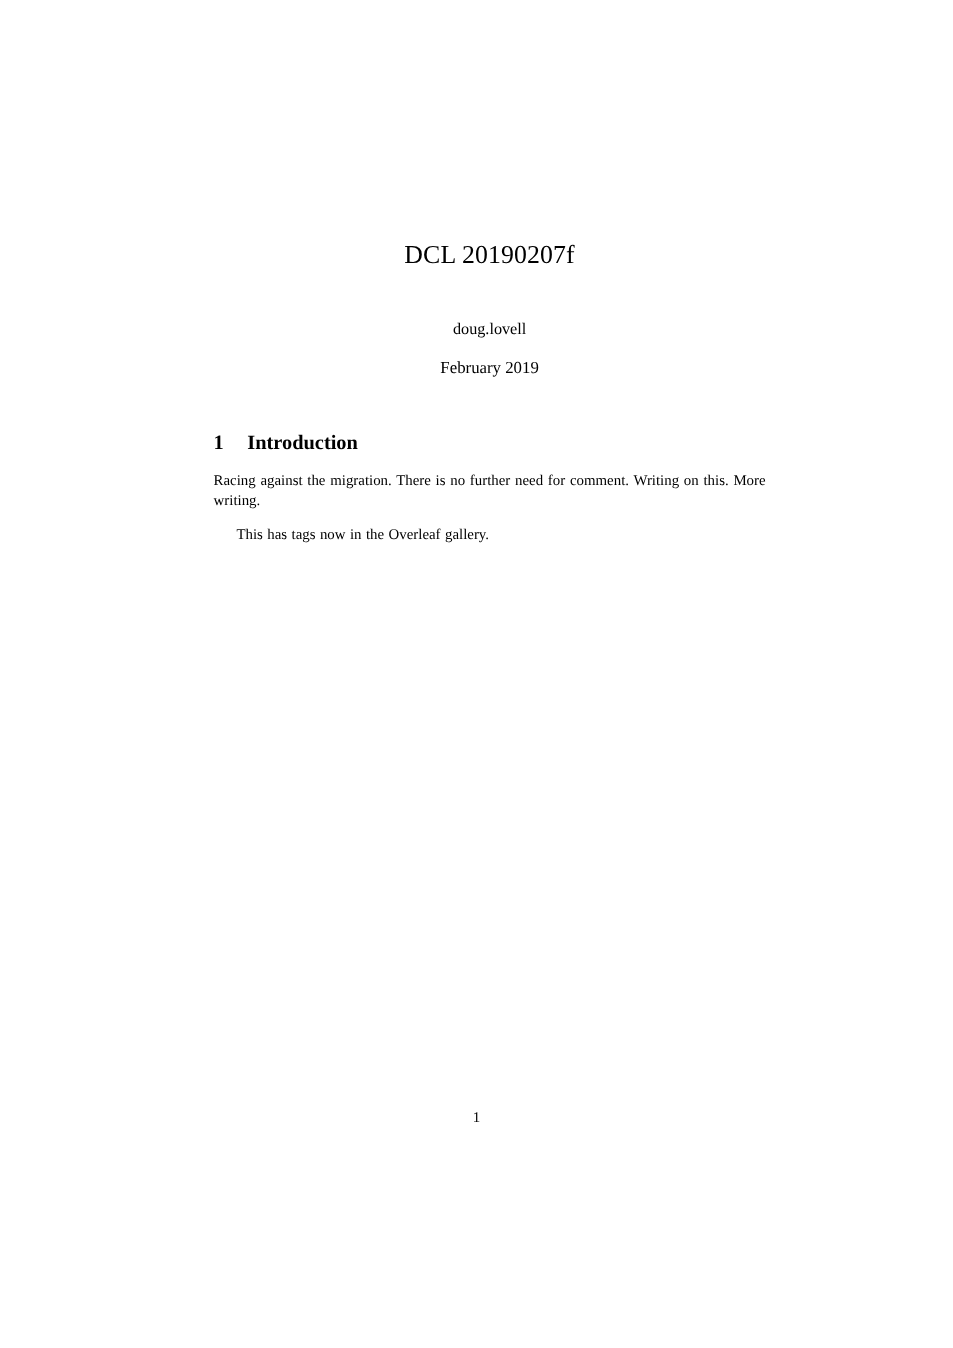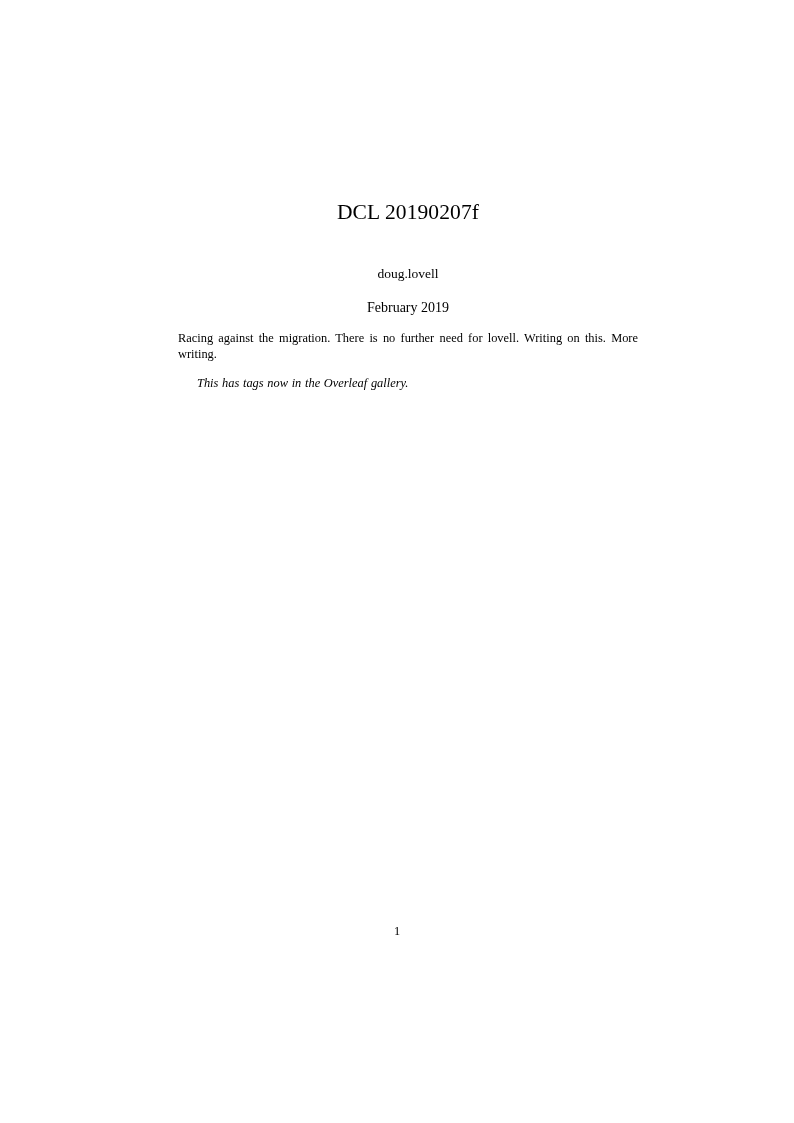--- a/index.html
+++ b/index.html
@@ -62,21 +62,20 @@
   .body-par {
     font-size: 12.4px;
     line-height: 1.32;
     text-align: justify;
     margin-top: 13px;
     word-spacing: 0.6px;
   }
   .body-par.indented {
     text-indent: 19px;
     margin-top: 10px;
-    font-style: italic;
   }
   .page-number {
     position: absolute;
     left: 0;
     width: 794px;
     top: 924px;
     text-align: center;
     font-size: 12.4px;
   }
 </style>
@@ -85,21 +84,24 @@
 
 <div class="page">
   <div class="content">
 
     <h1 class="doc-title">DCL 20190207f</h1>
 
     <div class="doc-author">doug.lovell</div>
 
     <div class="doc-date">February 2019</div>
 
+    <div class="section-heading">
+      <span class="section-number">1</span><span>Introduction</span>
+    </div>
 
-    <p class="body-par">Racing against the migration. There is no further need for lovell. Writing on this. More writing.</p>
+    <p class="body-par">Racing against the migration. There is no further need for comment. Writing on this. More writing.</p>
 
     <p class="body-par indented">This has tags now in the Overleaf gallery.</p>
 
   </div>
 
   <div class="page-number">1</div>
 </div>
 
 </body></html>

